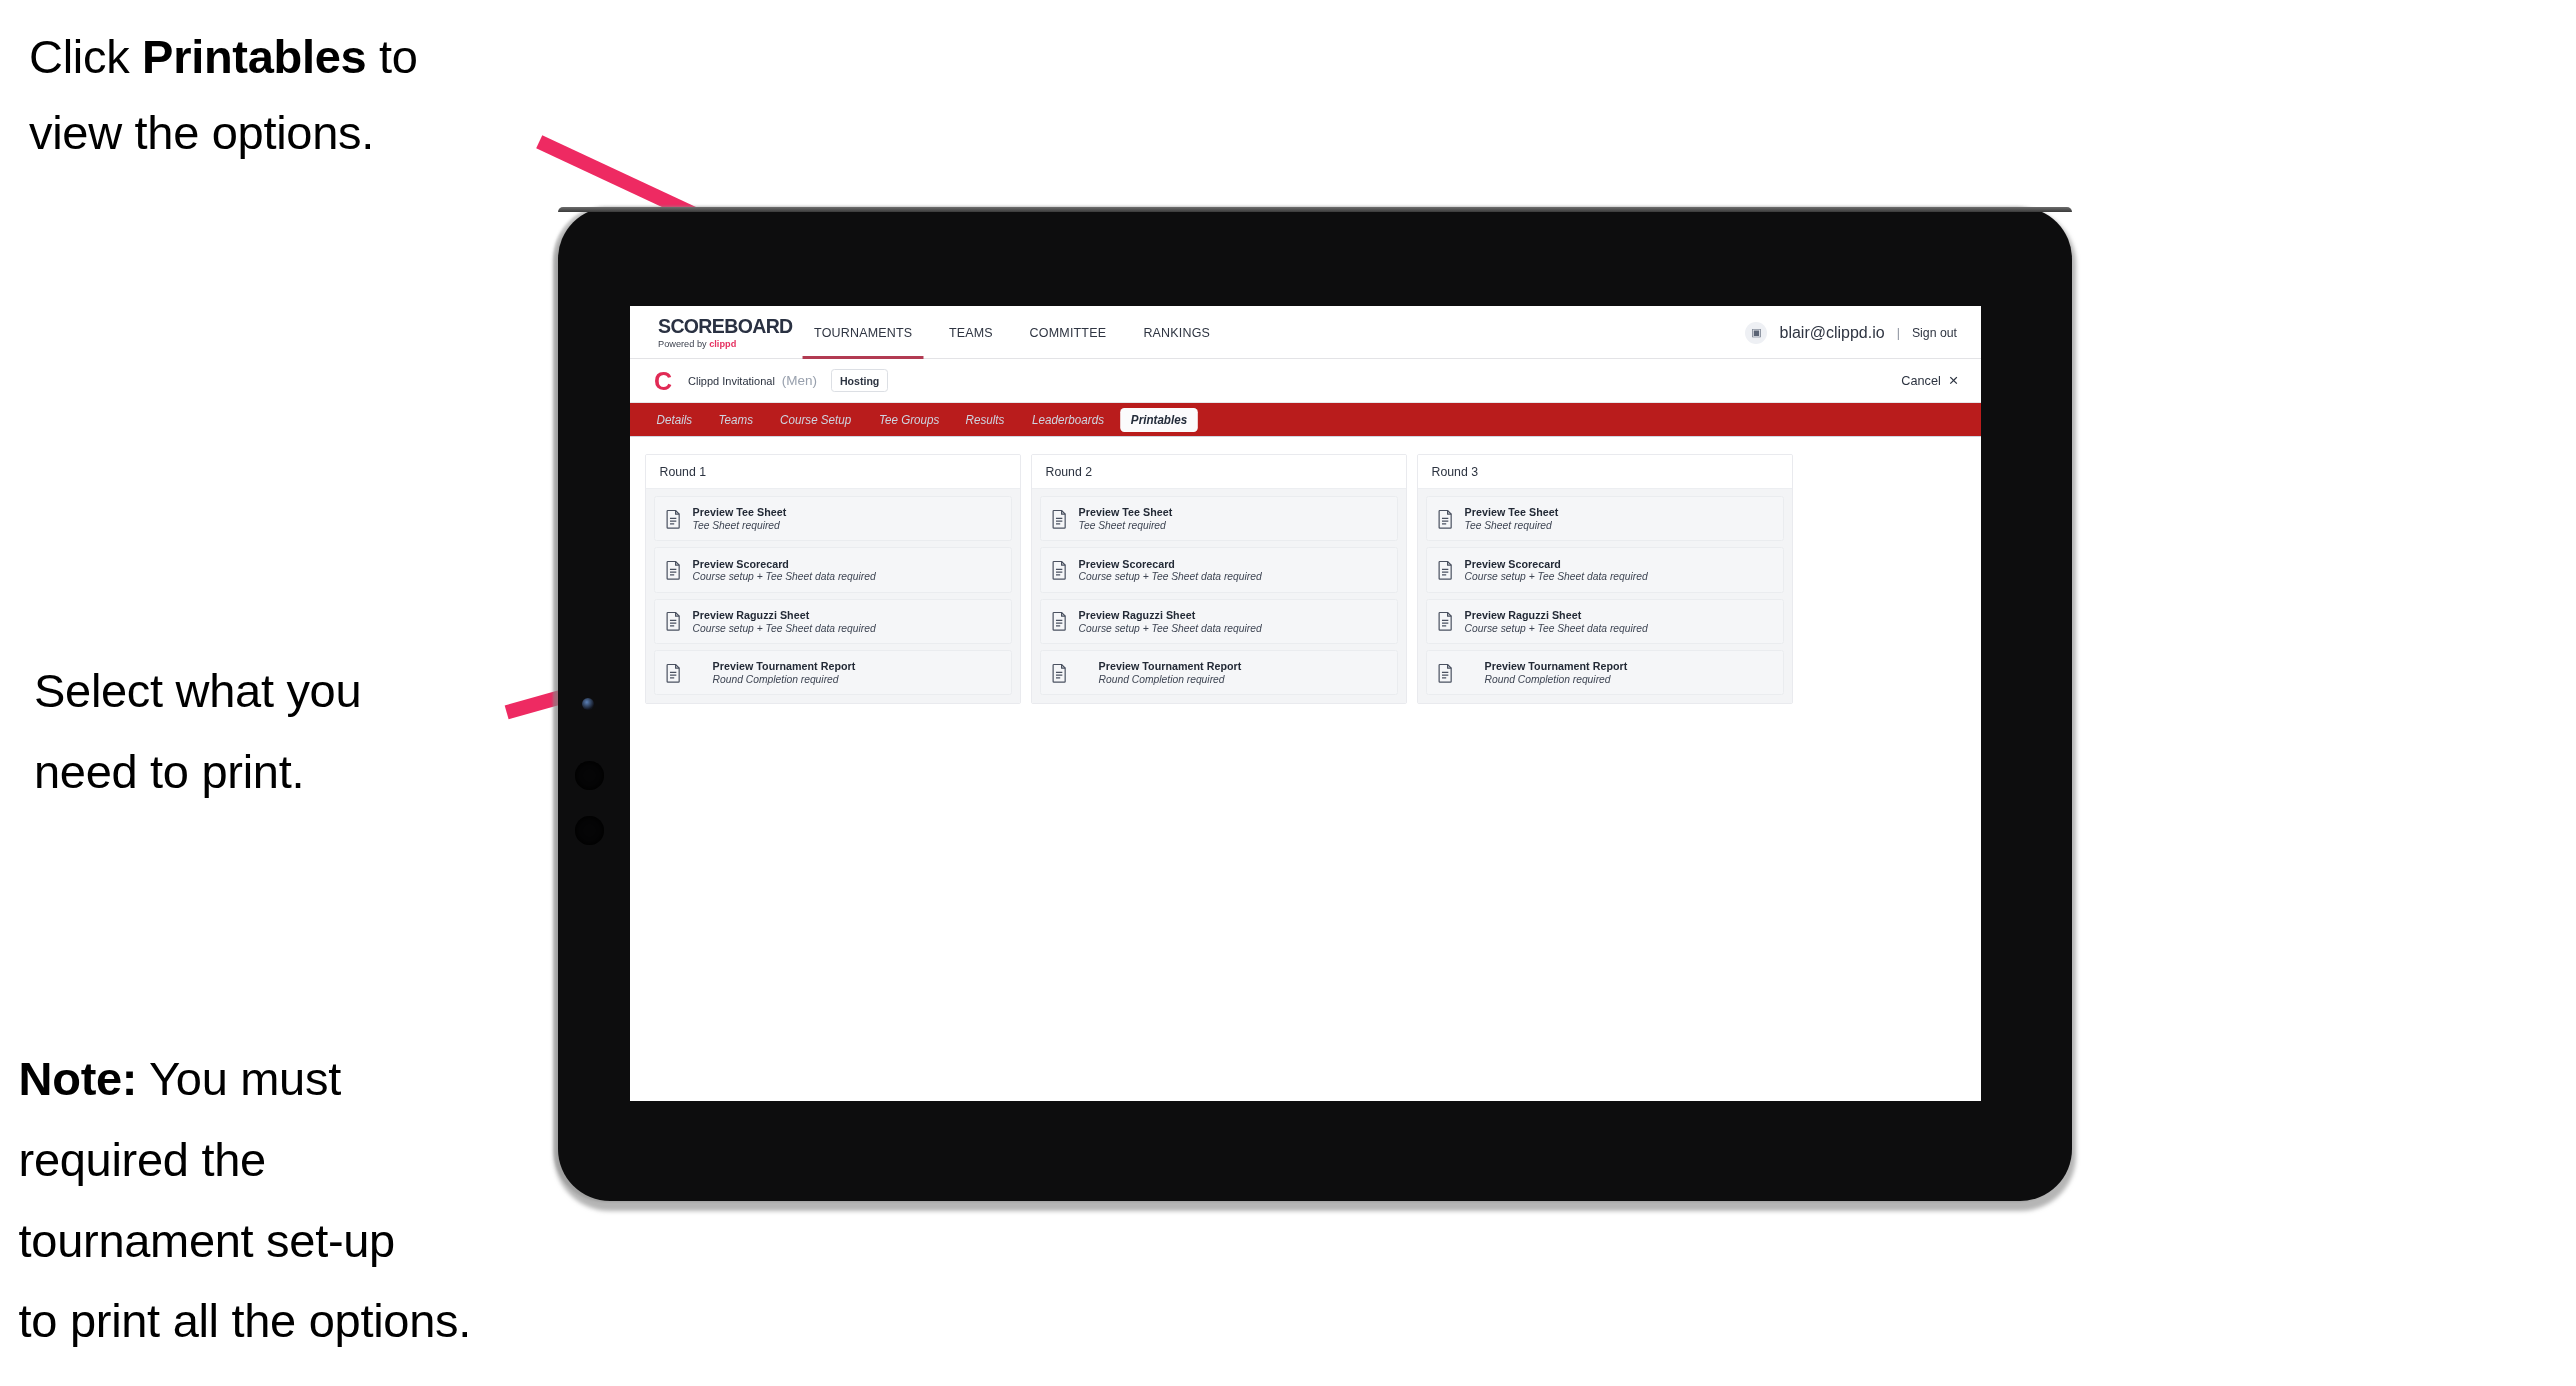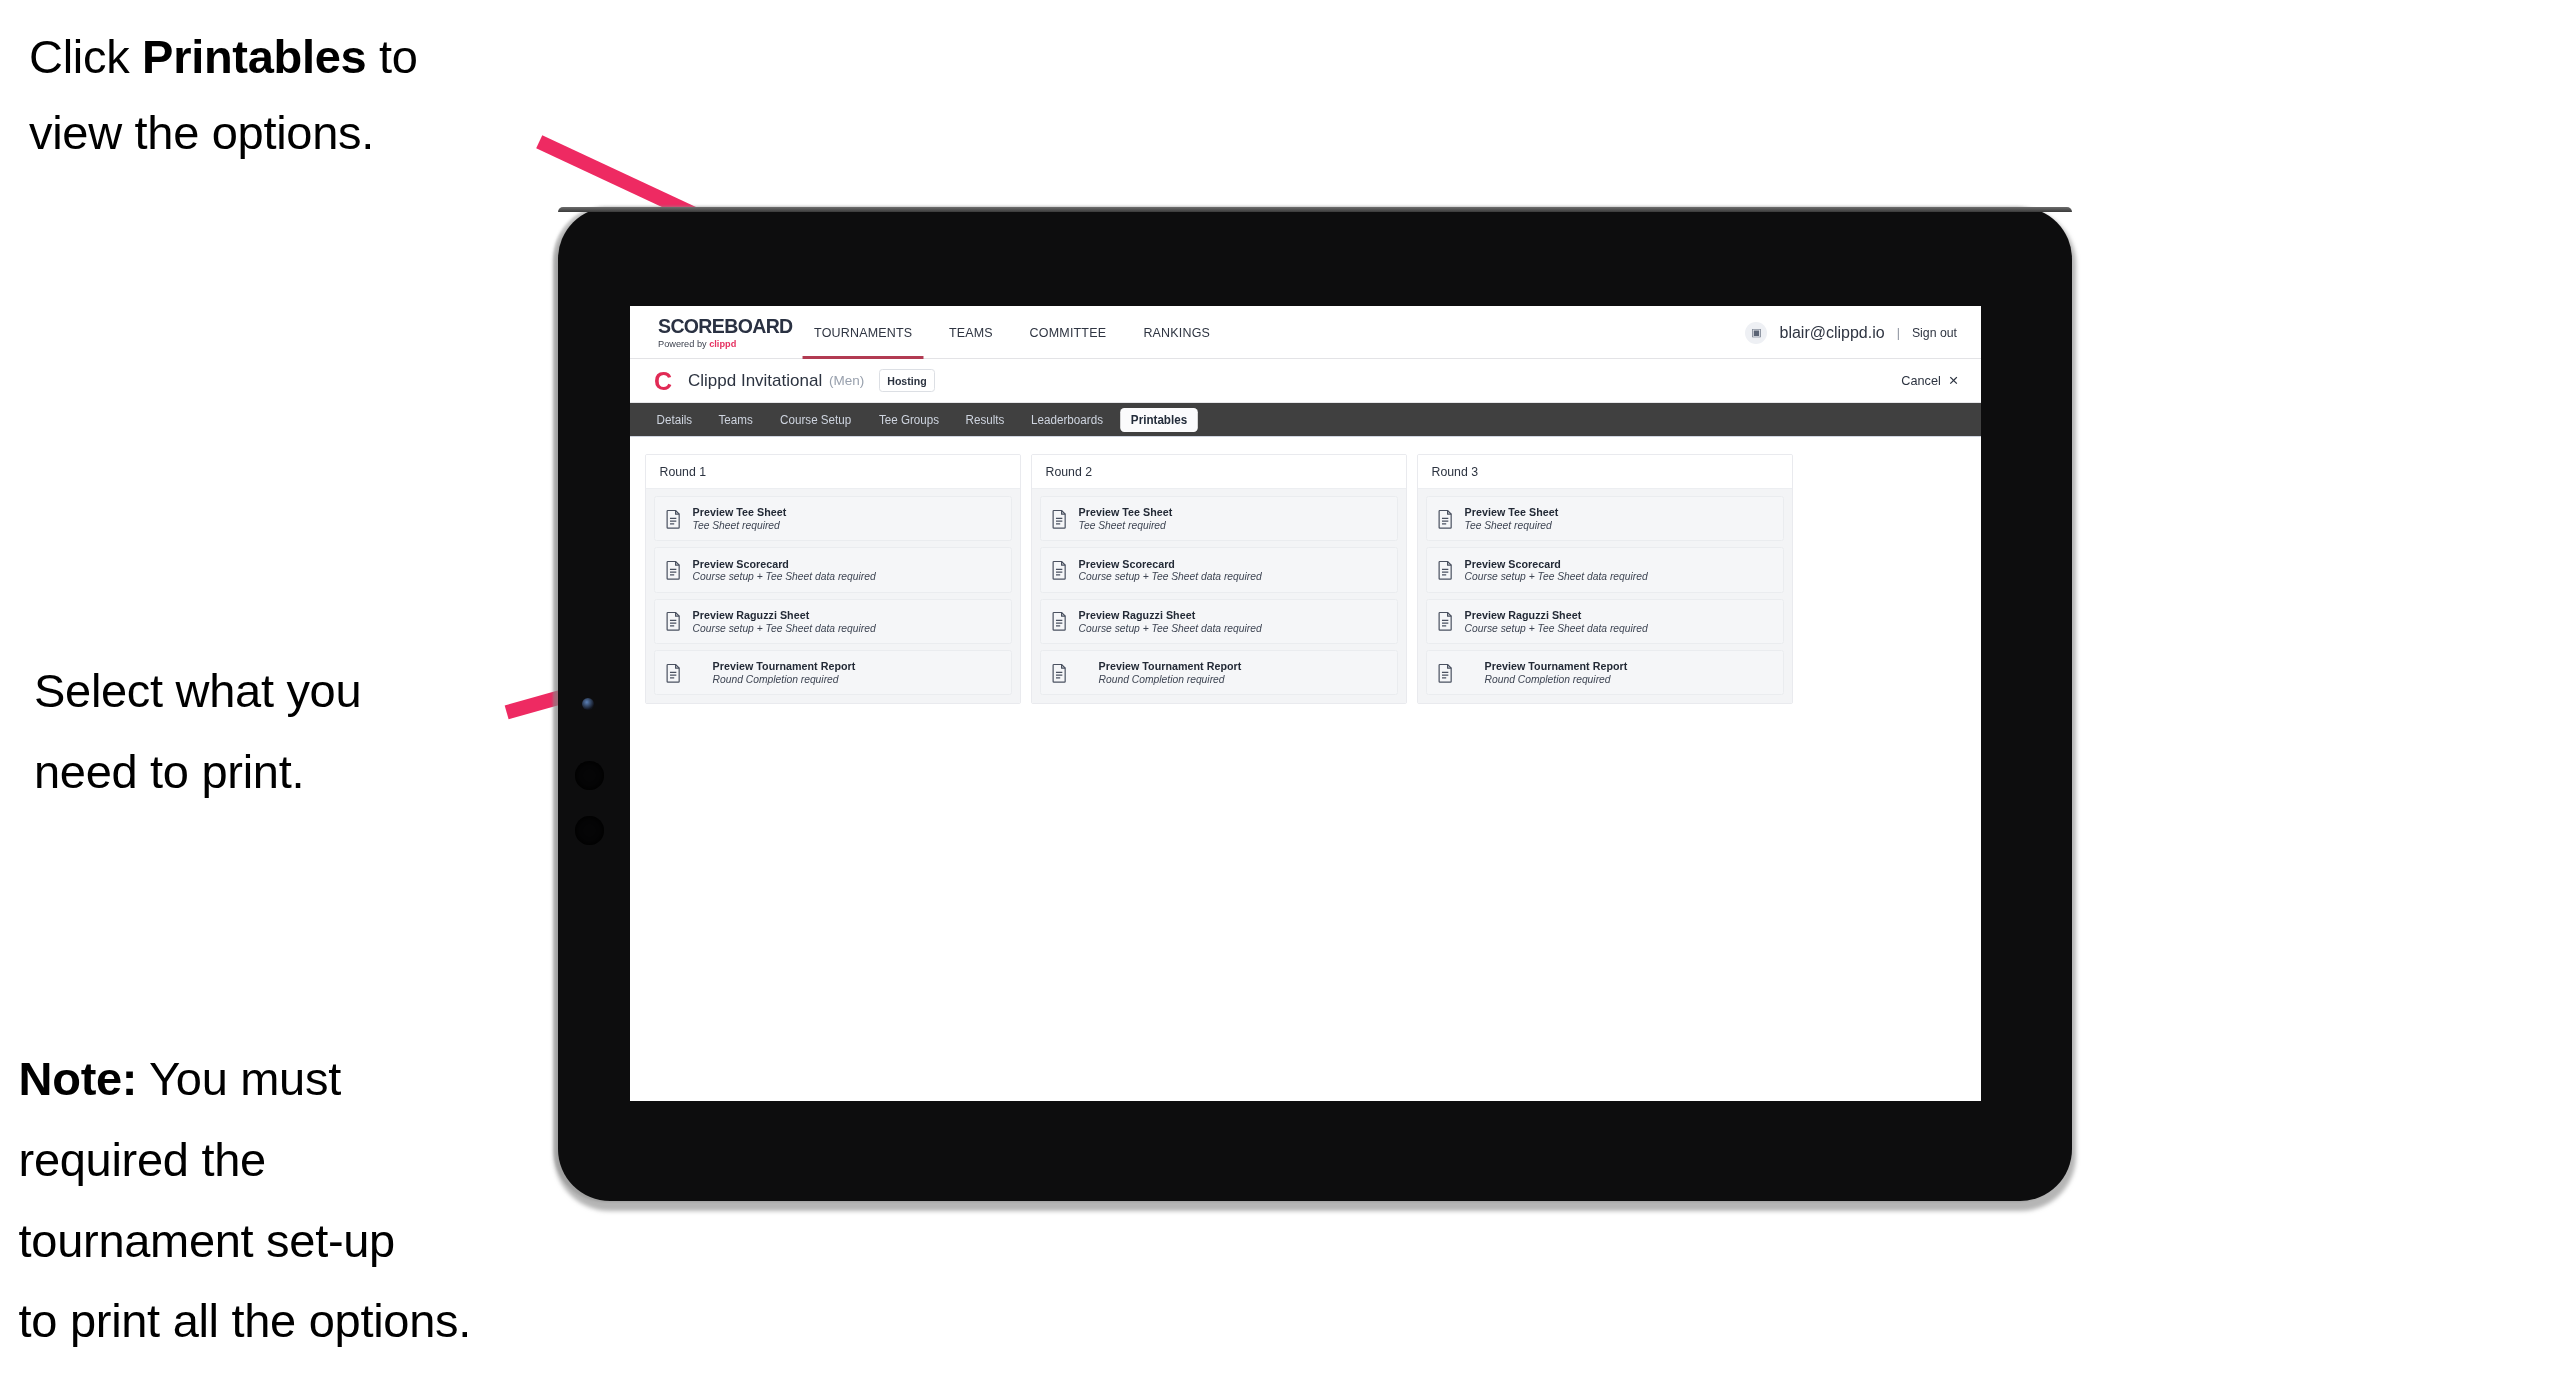--- a/index.html
+++ b/index.html
@@ -119,21 +119,21 @@
   #tourbar {
     position: relative; height: 44px; background: #fff;
     border-bottom: 0.8px solid #e6e6e9;
     display: flex; align-items: center;
   }
   #tour-logo {
     margin-left: 24px; width: 22px; height: 22px;
     font-family: "Liberation Sans", sans-serif;
     font-weight: 700; font-size: 25px; color: #e12a55; line-height: 22px;
   }
-  #tour-title { margin-left: 12px; font-size: 17px; color: #2c3340; }
+  #tour-title { margin-left: 12px; font-size: 11px; color: #2c3340; }
   #tour-gender { margin-left: 6.8px; font-size: 13.5px; color: #98a0ad; }
   #tour-badge {
     margin-left: 14.4px; font-size: 10.6px; font-weight: 700; color: #2c3340;
     border: 0.8px solid #dcdfe4; border-radius: 3.4px; padding: 4.2px 7.6px;
     background: #fff;
   }
   #tour-cancel {
     position: absolute; right: 22px; display: flex; align-items: center; gap: 7.6px;
     font-size: 12.7px; color: #2c3340; cursor: pointer;
   }
@@ -240,21 +240,21 @@
         <div id="tour-logo" style="color: rgb(225, 42, 85);">C</div>
         <div id="tour-title">Clippd Invitational</div>
         <div id="tour-gender">(Men)</div>
         <div id="tour-badge">Hosting</div>
         <div id="tour-cancel">
           <span>Cancel</span>
           <span>✕</span>
         </div>
       </div>
 
-      <div id="tabstrip" style="background: #404040;">
+      <div id="tabstrip" style="background: #b91c1c; font-style: italic;">
         <div class="tab">Details</div>
         <div class="tab">Teams</div>
         <div class="tab">Course Setup</div>
         <div class="tab">Tee Groups</div>
         <div class="tab">Results</div>
         <div class="tab">Leaderboards</div>
         <div class="tab active" style="background: rgb(251, 251, 252);">Printables</div>
       </div>
 
       <div id="content">

